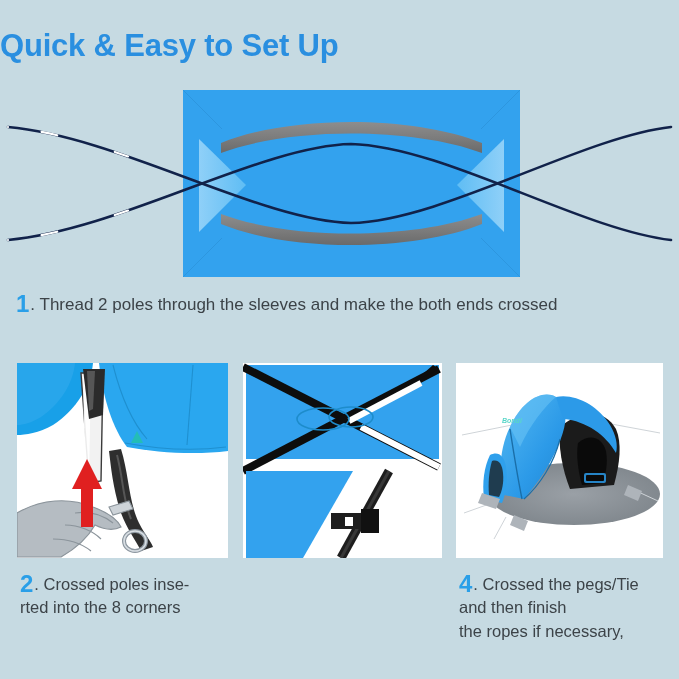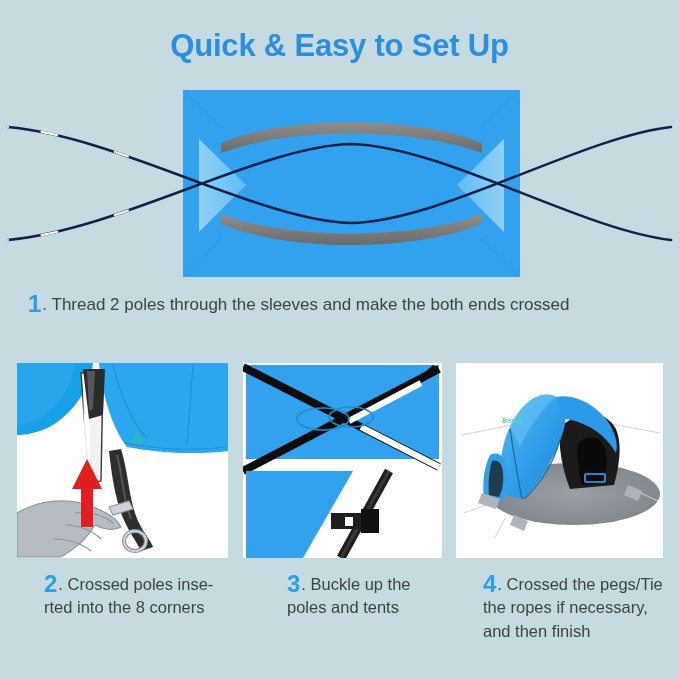--- a/index.html
+++ b/index.html
@@ -20,41 +20,41 @@
     height: 679px;
     background: #c6dae2;
   }
 
   
   .title {
     position: absolute;
     left: 0;
     top: 28px;
     width: 679px;
-    text-align: center;
+    text-align: left;
     font-size: 31px;
     font-weight: bold;
     color: #2a8fe0;
     letter-spacing: -0.2px;
   }
 
   
   .hero {
     position: absolute;
     left: 0;
     top: 82px;
     width: 679px;
     height: 205px;
   }
   .hero svg { display: block; }
 
   
   .step1-caption {
     position: absolute;
-    left: 28px;
+    left: 16px;
     top: 292px;
     width: 640px;
     font-size: 17px;
     color: #3c4348;
     white-space: nowrap;
   }
   .stepnum {
     color: #2a9fe8;
     font-weight: bold;
     font-size: 24px;
@@ -77,21 +77,21 @@
   
   .caption {
     position: absolute;
     font-size: 16.5px;
     color: #3c4348;
     line-height: 1.42;
   }
   #cap2 { left: 20px;  top: 572px; width: 215px; }
   #cap3 { left: 263px; top: 572px; width: 185px; }
   #cap4 { left: 459px; top: 572px; width: 210px; }
-  .capline { display: block; margin-left: 24px; }
+  .capline { display: block; }
 </style>
 </head>
 <body>
 
 <div id="page">
 
   <div class="title">Quick &amp; Easy to Set Up</div>
 
   <div class="hero">
     <svg width="679" height="205" viewBox="0 0 679 205" xmlns="http://www.w3.org/2000/svg">
@@ -304,30 +304,23 @@
   </div>
 
   <div class="caption" id="cap2">
     <span class="capline">
       <span class="stepnum">2</span><span>.</span>
       <span>Crossed poles inse-</span>
     </span>
     <span class="capline">rted into the 8 corners</span>
   </div>
 
-  <div class="caption" id="cap3">
-    <span class="capline">
-      <span class="stepnum">3</span><span>.</span>
-      <span>Buckle up the</span>
-    </span>
-    <span class="capline">poles and tents</span>
-  </div>
 
   <div class="caption" id="cap4">
     <span class="capline">
       <span class="stepnum">4</span><span>.</span>
       <span>Crossed the pegs/Tie</span>
     </span>
+    <span class="capline">and then finish</span>
     <span class="capline">the ropes if necessary,</span>
-    <span class="capline">and then finish</span>
   </div>
 
 </div>
 
 </body></html>

